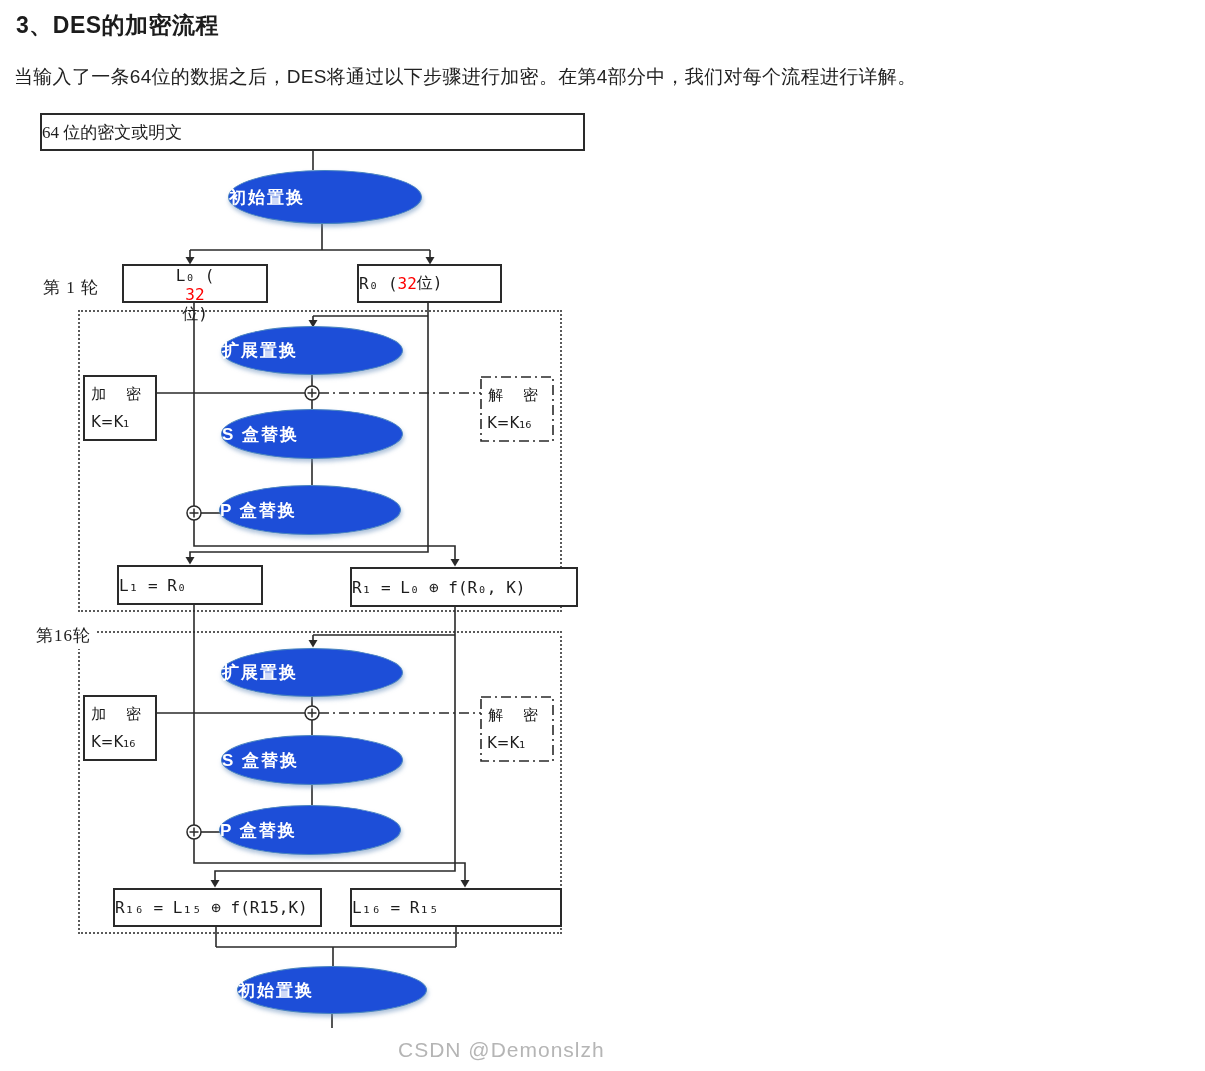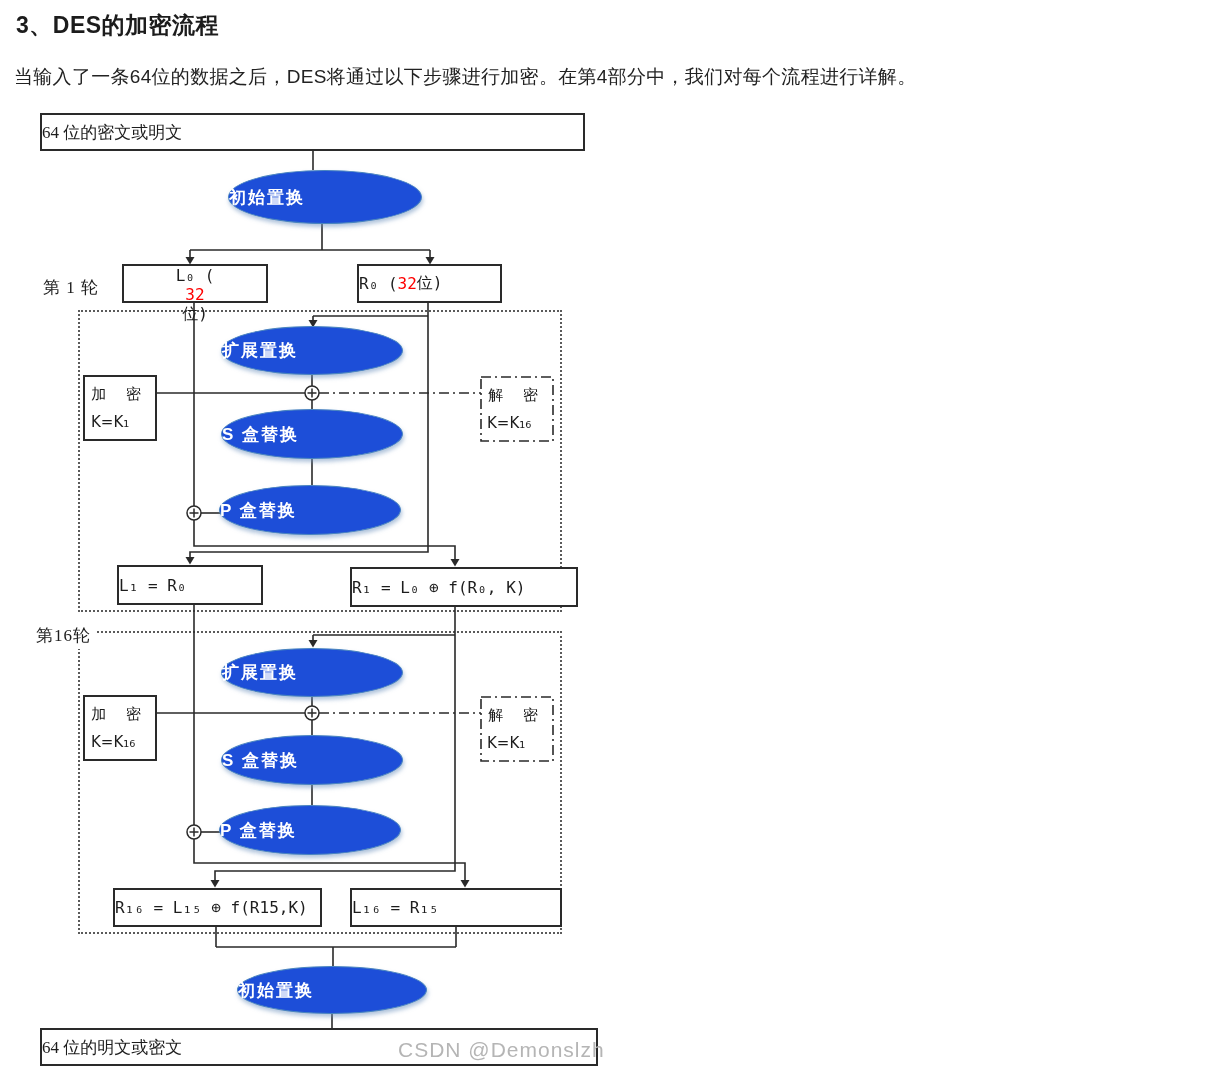--- a/index.html
+++ b/index.html
@@ -205,19 +205,16 @@
     <span>R₁₆ = L₁₅ ⊕ f(R15,K)</span>
   </div>
   <div class="node box formula" style="left:350px;top:888px;width:212px;height:39px;">
     <span>L₁₆ = R₁₅</span>
   </div>
 
   <div class="node ellipse" style="left:237px;top:966px;width:190px;height:48px;">
     <span>初始置换</span>
   </div>
 
-  <div class="node box" style="left:40px;top:1028px;width:558px;height:38px;">
-    <span>64 位的明文或密文</span>
-  </div>
 
   <div class="watermark">CSDN @Demonslzh</div>
 
 </div>
 
 </body></html>

